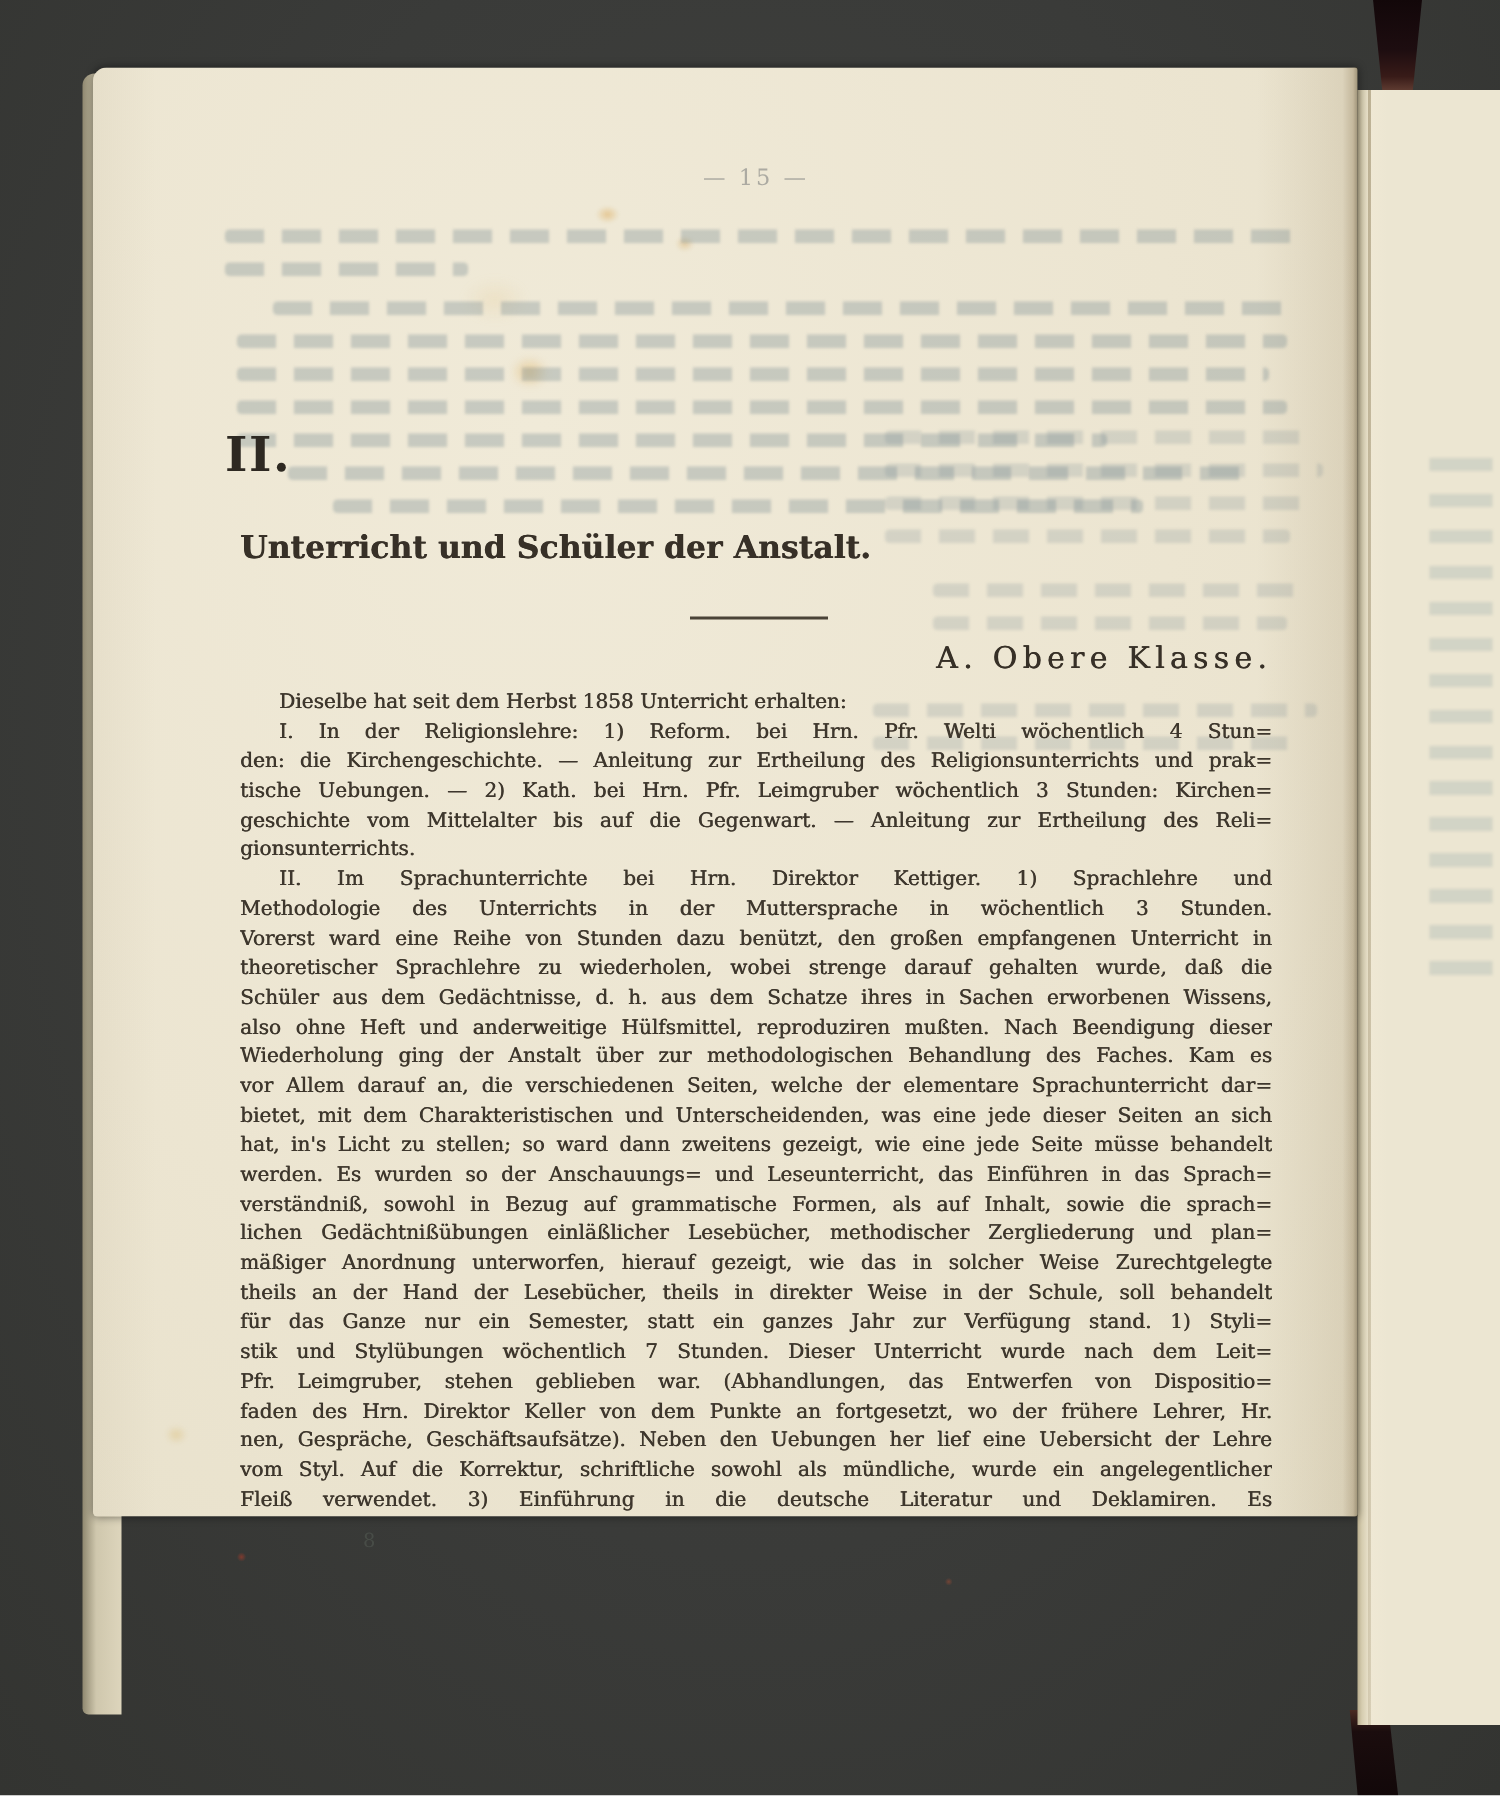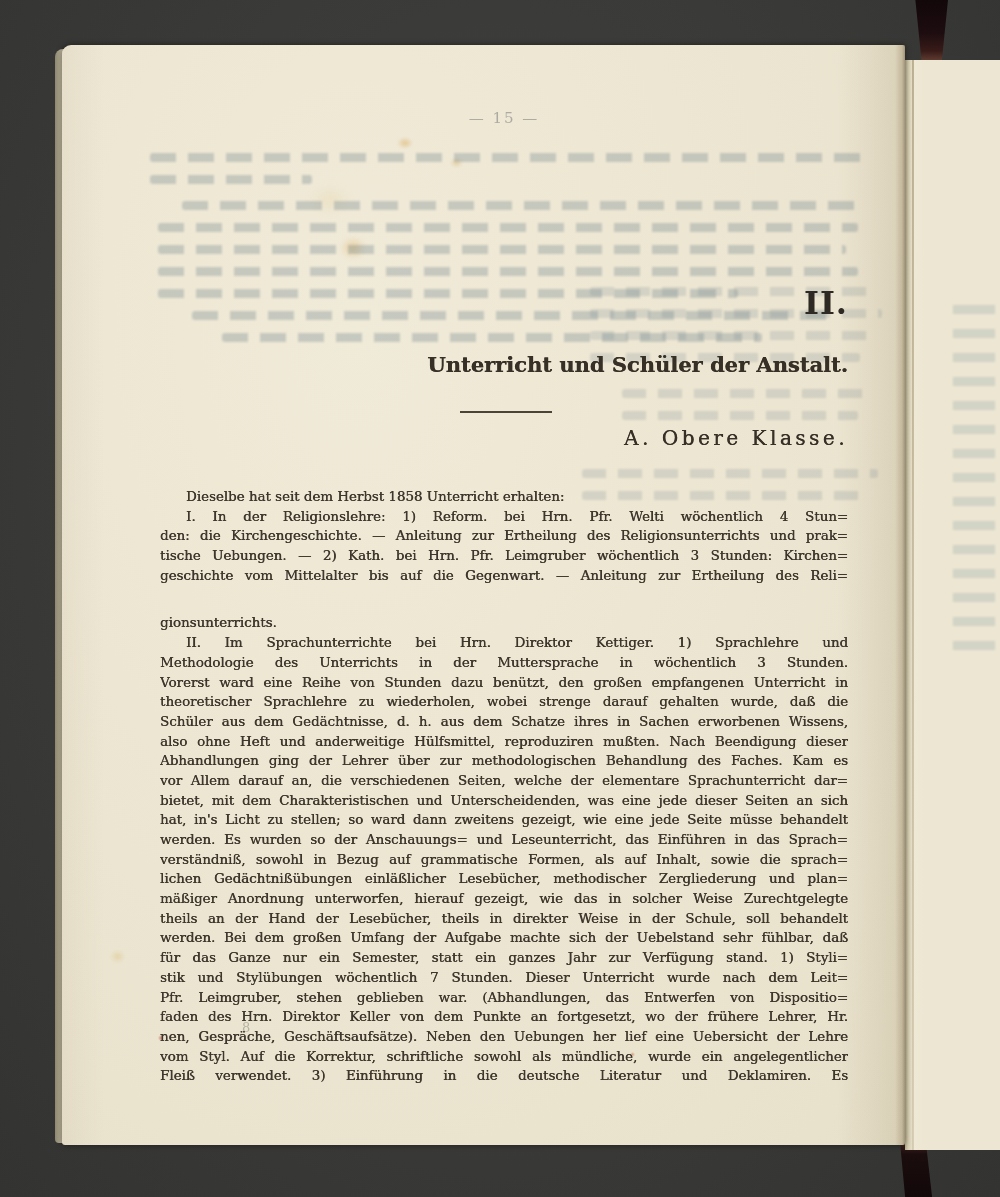--- a/index.html
+++ b/index.html
@@ -40,21 +40,21 @@
 
   
   .page-under{
     position:absolute;left:55px;top:49px;width:26px;height:1094px;z-index:4;
     background:linear-gradient(90deg,#8f8870 0%,#cfc7ad 35%,#ddd5bc 100%);
     border-radius:8px 0 0 4px;
   }
 
   
   .page{
-    position:absolute;left:62px;top:45px;width:843px;height:1100px;z-index:6;
+    position:absolute;left:62px;top:45px;width:843px;height:966px;z-index:6;
     background:
       linear-gradient(90deg,rgba(120,100,60,.06) 0%,rgba(0,0,0,0) 5%,rgba(0,0,0,0) 92%,rgba(140,120,80,.18) 100%),
       radial-gradient(ellipse at 35% 25%, #f0ead8 0%, #ece5d1 55%, #e7e0ca 100%);
     border-radius:9px 2px 2px 3px;
     box-shadow:0 0 6px rgba(0,0,0,.45);
   }
   .gutter-crease{
     position:absolute;right:0;top:0;width:10px;height:100%;
     background:linear-gradient(90deg,rgba(0,0,0,0) 0%,rgba(140,120,85,.28) 70%,rgba(90,75,45,.45) 100%);
   }
@@ -71,25 +71,25 @@
     position:absolute;height:9px;
     background:repeating-linear-gradient(90deg,rgba(105,128,138,.30) 0 26px,rgba(105,128,138,0) 26px 38px);
     filter:blur(1.1px);border-radius:3px;
   }
   .bleed-faint .bleed-line{
     background:repeating-linear-gradient(90deg,rgba(110,130,140,.20) 0 24px,rgba(110,130,140,0) 24px 36px);
   }
 
   
   .chapter{
-    position:absolute;left:98px;top:239px;width:688px;text-align:right;
+    position:absolute;left:88px;top:239px;width:688px;text-align:left;
     font-size:32px;font-weight:bold;letter-spacing:1px;color:#2e2922;
   }
   .title{
-    position:absolute;left:98px;top:307px;width:688px;text-align:right;
+    position:absolute;left:98px;top:307px;width:688px;text-align:left;
     font-size:21px;font-weight:bold;color:#373027;
     text-shadow:.3px 0 currentColor;
   }
   .title-rule{
     position:absolute;left:398px;top:366px;width:92px;height:2px;
     background:#4a4337;
   }
   .section{
     position:absolute;left:98px;top:381px;width:688px;text-align:right;
     font-size:20px;color:#373027;letter-spacing:3.5px;
@@ -100,21 +100,21 @@
   .body-text{
     position:absolute;left:98px;top:414px;width:688px;
     font-size:13.4px;color:#3e372d;
     text-shadow:.35px 0 currentColor;
   }
   .line{
     height:19.7px;line-height:19.7px;overflow:hidden;
     text-align:justify;text-align-last:justify;
     white-space:nowrap;
   }
-  .line.end{text-align-last:left;margin-top:28px;}
+  .line.end{text-align-last:left;}
   .line.indent{text-indent:26px;}
 
   .signature{
     position:absolute;left:180px;top:975px;width:20px;
     font-size:13px;color:rgba(95,105,95,.40);filter:blur(.3px);
   }
 
   
   .spot{position:absolute;border-radius:50%;}
   .spot.s1{left:335px;top:92px;width:16px;height:12px;background:radial-gradient(rgba(216,160,70,.45),rgba(216,160,70,0) 70%);filter:blur(1px);}
@@ -187,30 +187,29 @@
         <div class="line">den: die Kirchengeschichte. — Anleitung zur Ertheilung des Religionsunterrichts und prak=</div>
         <div class="line">tische Uebungen. — 2) Kath. bei Hrn. Pfr. Leimgruber wöchentlich 3 Stunden: Kirchen=</div>
         <div class="line">geschichte vom Mittelalter bis auf die Gegenwart. — Anleitung zur Ertheilung des Reli=</div>
         <div class="line end">gionsunterrichts.</div>
         <div class="line indent">II.  Im Sprachunterrichte bei Hrn. Direktor Kettiger.  1) Sprachlehre und</div>
         <div class="line">Methodologie des Unterrichts in der Muttersprache in wöchentlich 3 Stunden.</div>
         <div class="line">Vorerst ward eine Reihe von Stunden dazu benützt, den großen empfangenen Unterricht in</div>
         <div class="line">theoretischer Sprachlehre zu wiederholen, wobei strenge darauf gehalten wurde, daß die</div>
         <div class="line">Schüler aus dem Gedächtnisse, d. h. aus dem Schatze ihres in Sachen erworbenen Wissens,</div>
         <div class="line">also ohne Heft und anderweitige Hülfsmittel, reproduziren mußten.  Nach Beendigung dieser</div>
-        <div class="line">Abhandlungen ging der Lehrer über zur methodologischen Behandlung des Faches.  Kam es</div>
+        <div class="line">Wiederholung ging der Anstalt über zur methodologischen Behandlung des Faches.  Kam es</div>
         <div class="line">vor Allem darauf an, die verschiedenen Seiten, welche der elementare Sprachunterricht dar=</div>
         <div class="line">bietet, mit dem Charakteristischen und Unterscheidenden, was eine jede dieser Seiten an sich</div>
         <div class="line">hat, in's Licht zu stellen; so ward dann zweitens gezeigt, wie eine jede Seite müsse behandelt</div>
         <div class="line">werden.  Es wurden so der Anschauungs= und Leseunterricht, das Einführen in das Sprach=</div>
         <div class="line">verständniß, sowohl in Bezug auf grammatische Formen, als auf Inhalt, sowie die sprach=</div>
         <div class="line">lichen Gedächtnißübungen einläßlicher Lesebücher, methodischer Zergliederung und plan=</div>
         <div class="line">mäßiger Anordnung unterworfen, hierauf gezeigt, wie das in solcher Weise Zurechtgelegte</div>
         <div class="line">theils an der Hand der Lesebücher, theils in direkter Weise in der Schule, soll behandelt</div>
-        <div class="line">werden.  Bei dem großen Umfang der Aufgabe machte sich der Uebelstand sehr fühlbar, daß</div>
         <div class="line">für das Ganze nur ein Semester, statt ein ganzes Jahr zur Verfügung stand.  1) Styli=</div>
         <div class="line">stik und Stylübungen wöchentlich 7 Stunden.  Dieser Unterricht wurde nach dem Leit=</div>
         <div class="line">Pfr. Leimgruber, stehen geblieben war.  (Abhandlungen, das Entwerfen von Dispositio=</div>
         <div class="line">faden des Hrn. Direktor Keller von dem Punkte an fortgesetzt, wo der frühere Lehrer, Hr.</div>
         <div class="line">nen, Gespräche, Geschäftsaufsätze).  Neben den Uebungen her lief eine Uebersicht der Lehre</div>
         <div class="line">vom Styl.  Auf die Korrektur, schriftliche sowohl als mündliche, wurde ein angelegentlicher</div>
         <div class="line">Fleiß verwendet.  3) Einführung in die deutsche Literatur und Deklamiren.  Es</div>
       </div>
 
     <div class="signature">8</div>

